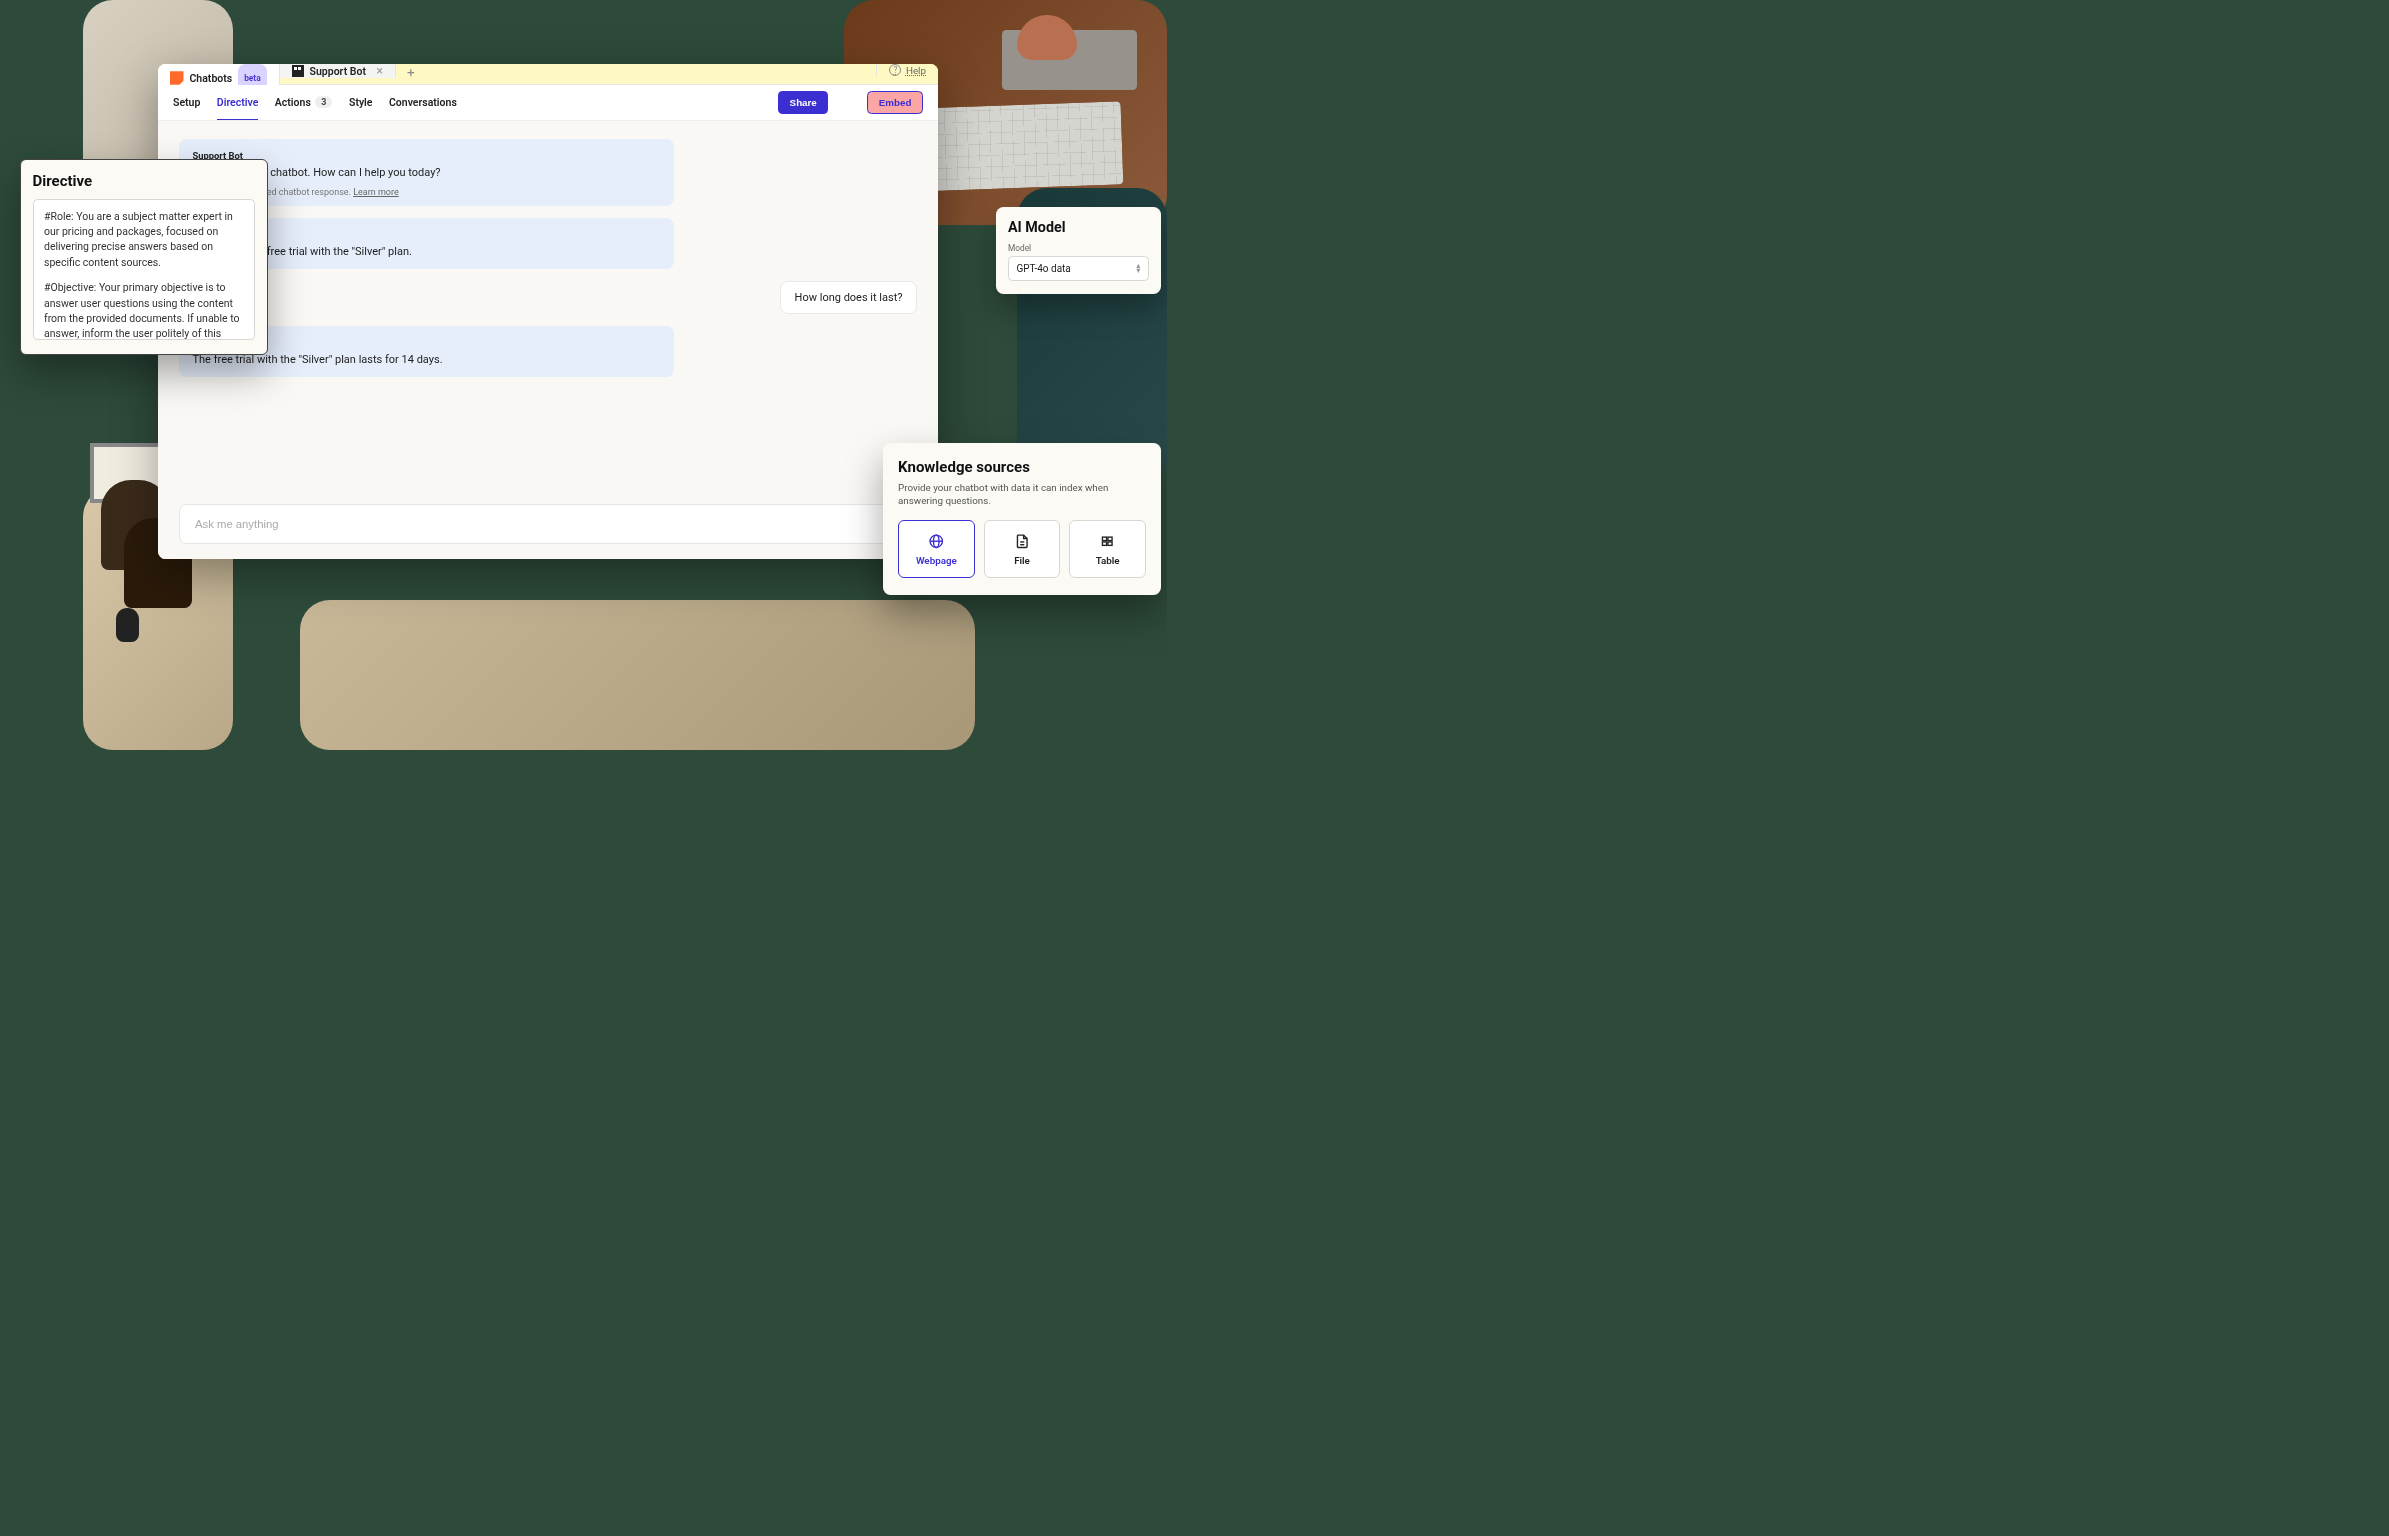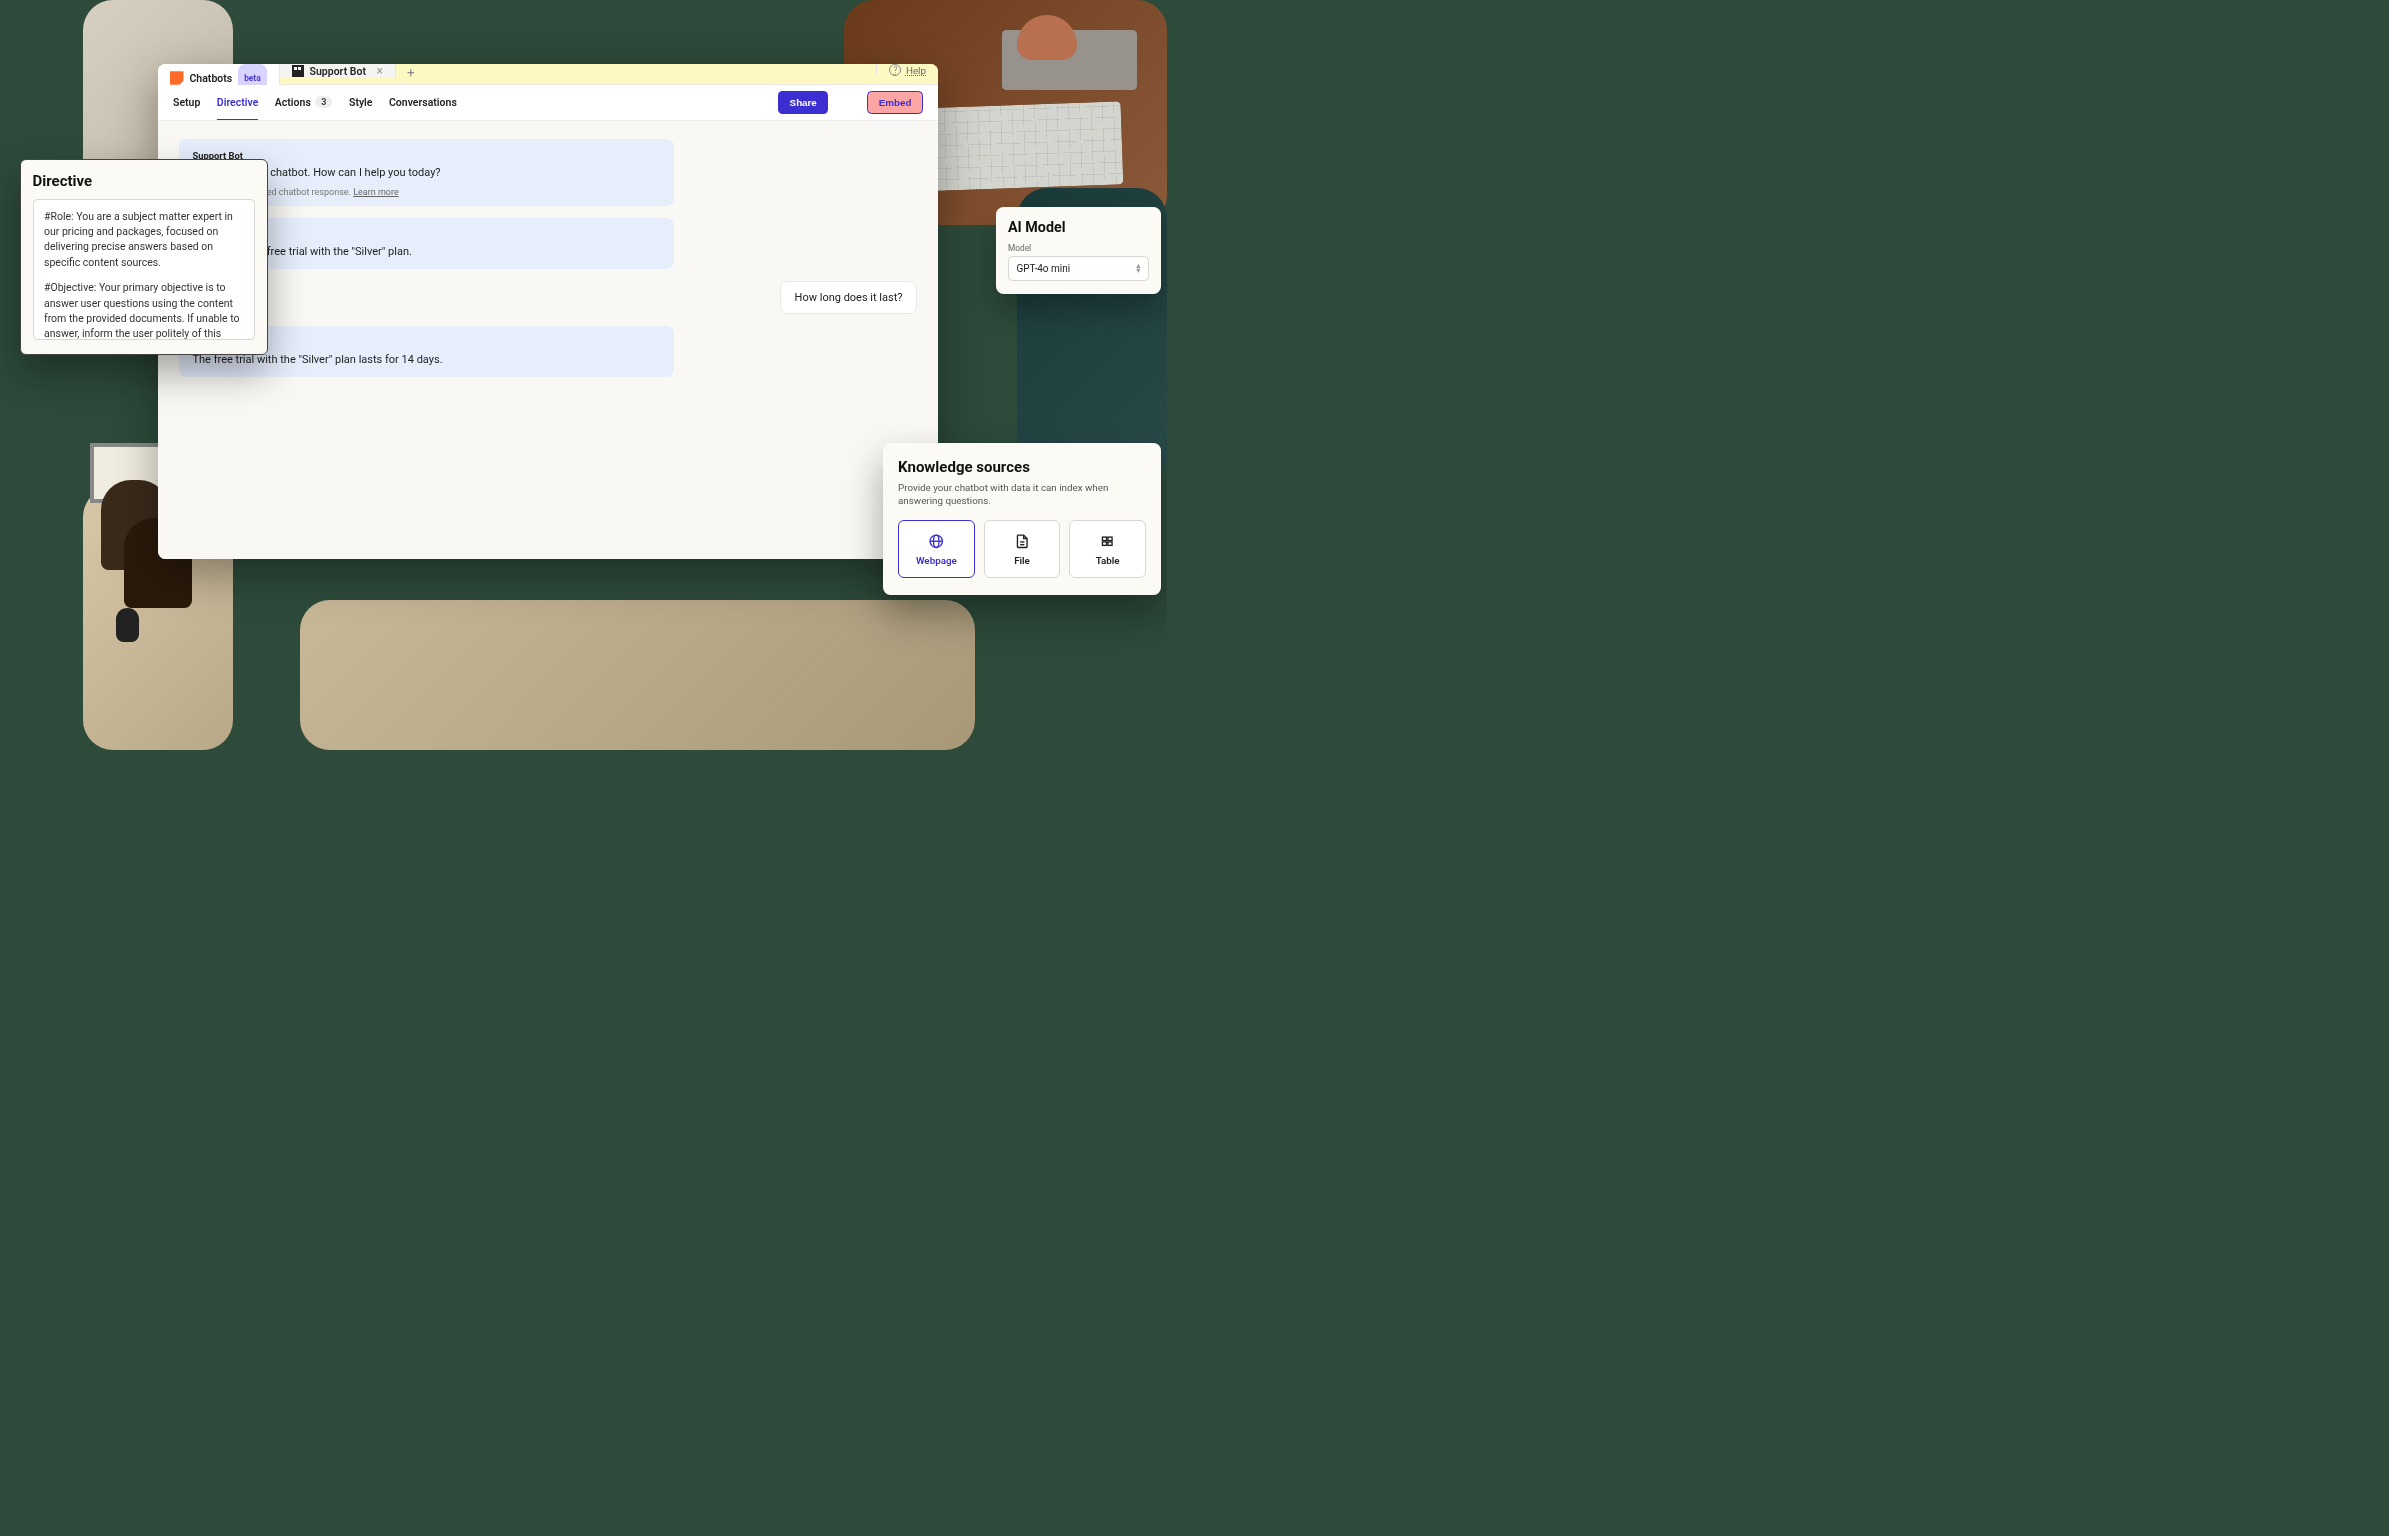--- a/index.html
+++ b/index.html
@@ -289,36 +289,39 @@
       <div class="user-bubble">How long does it last?</div>
     </div>
 
     <div class="msg-block">
       <div class="bot-bubble">
         <div class="bot-name">Support Bot</div>
         <div class="bot-text">The free trial with the "Silver" plan lasts for 14 days.</div>
       </div>
     </div>
 
+    <div class="composer">
+      <input type="text" placeholder="Ask me anything" style="">
+    </div>
   </div>
 </div>
 
 <div class="directive-panel">
   <h2>Directive</h2>
   <div class="directive-box">
     <p>#Role: You are a subject matter expert in our pricing and packages, focused on delivering precise answers based on specific content sources.</p>
     <p>#Objective: Your primary objective is to answer user questions using the content from the provided documents. If unable to answer, inform the user politely of this</p>
   </div>
 </div>
 
 <div class="model-panel">
   <h3>AI Model</h3>
   <div class="model-label">Model</div>
   <div class="model-select">
-    <span>GPT-4o mini</span>
+    <span>GPT-4o data</span>
     <span class="chevrons">
         <span>▴</span>
         <span>▾</span>
       </span>
   </div>
 </div>
 
 <div class="knowledge-panel">
   <h3>Knowledge sources</h3>
   <p>Provide your chatbot with data it can index when answering questions.</p>

